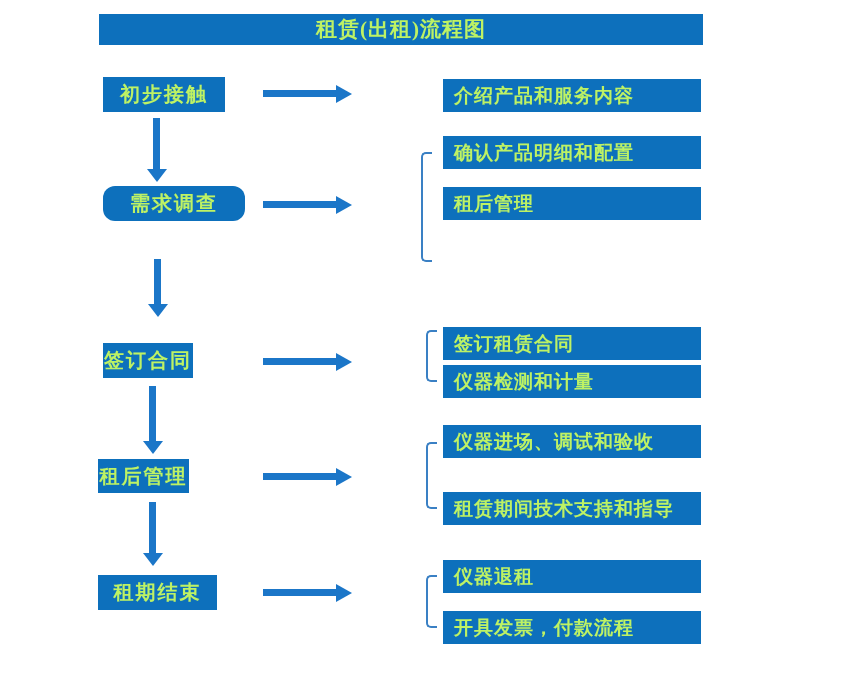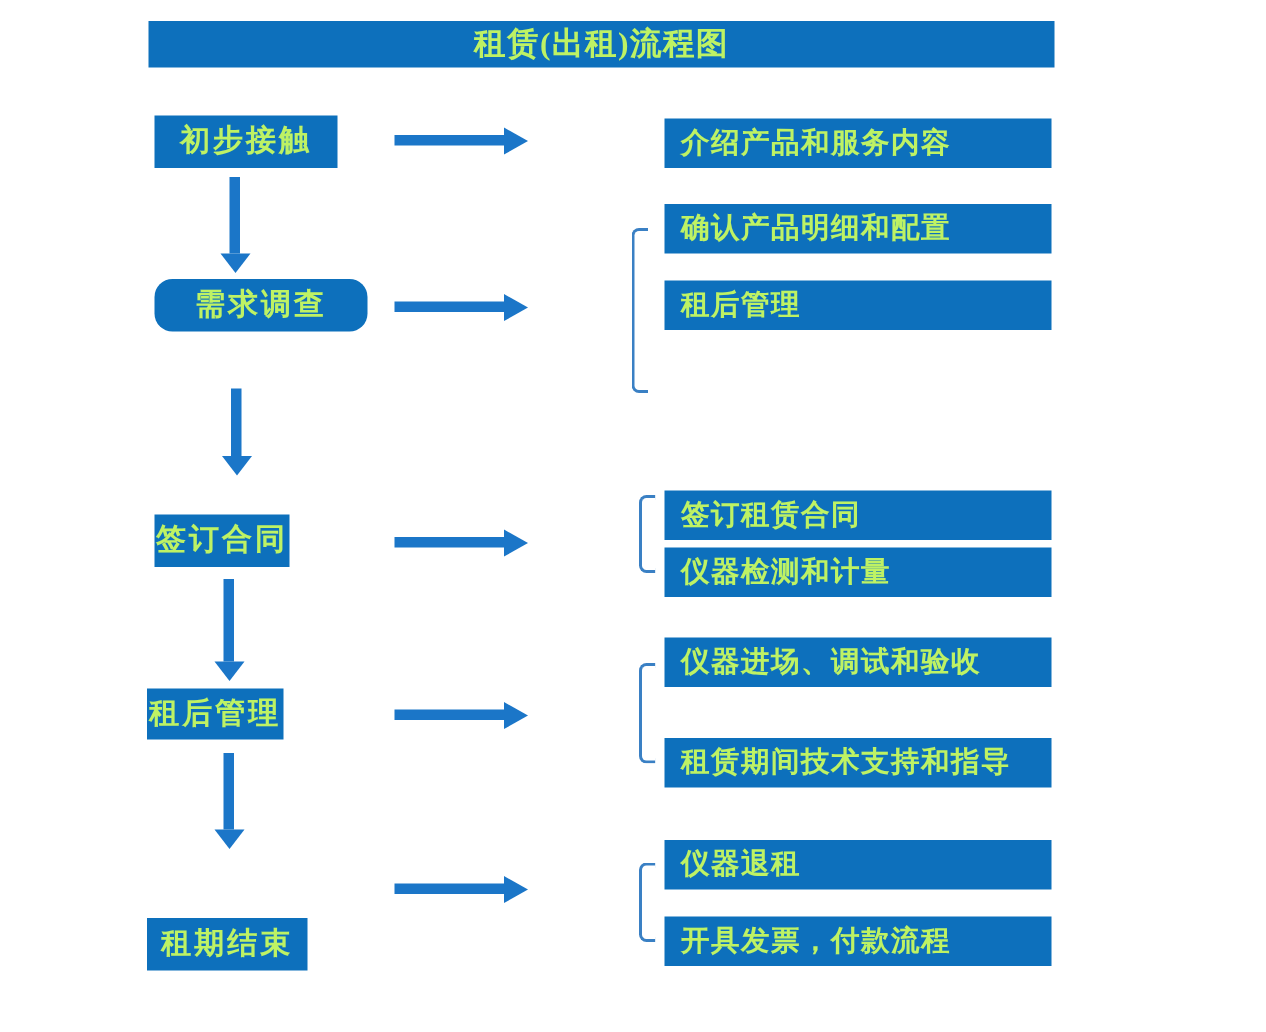--- a/index.html
+++ b/index.html
@@ -27,21 +27,21 @@
       left: 99px; top: 14px; width: 604px; height: 31px;
       font-size: 21px; line-height: 31px; text-align: center;
       letter-spacing: 1px;
     }
 
     .lbox { font-size: 20px; text-align: center; letter-spacing: 2px; }
     .lb1 { left: 103px; top: 77px;  width: 122px; height: 35px; line-height: 35px; }
     .lb2 { left: 103px; top: 186px; width: 142px; height: 35px; line-height: 35px; border-radius: 12px; }
     .lb3 { left: 103px; top: 343px; width: 90px; height: 35px; line-height: 35px; }
     .lb4 { left: 98px;  top: 459px; width: 91px; height: 34px; line-height: 34px; }
-    .lb5 { left: 98px;  top: 575px; width: 107px; height: 35px; line-height: 35px; margin-top: 37px; }
+    .lb5 { left: 98px;  top: 575px; width: 119px; height: 35px; line-height: 35px; }
 
     .rbox { left: 443px; width: 258px; height: 33px; line-height: 33px;
             font-size: 19px; padding-left: 11px; letter-spacing: 1px; }
     .rb1  { top: 79px; }
     .rb2  { top: 136px; }
     .rb3  { top: 187px; }
     .rb4  { top: 245px; }
     .rb5  { top: 314px; margin-top: 13px; }
     .rb6  { top: 365px; }
     .rb7  { top: 425px; }

